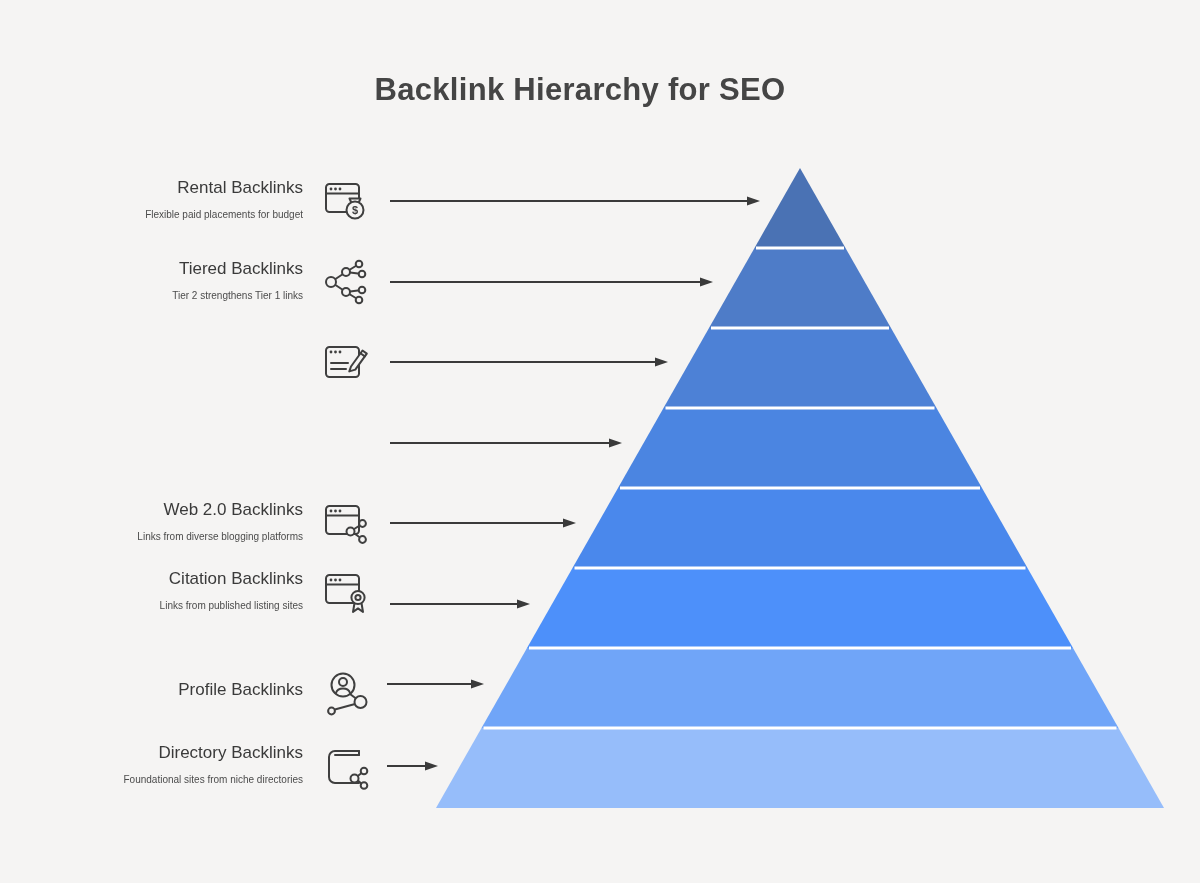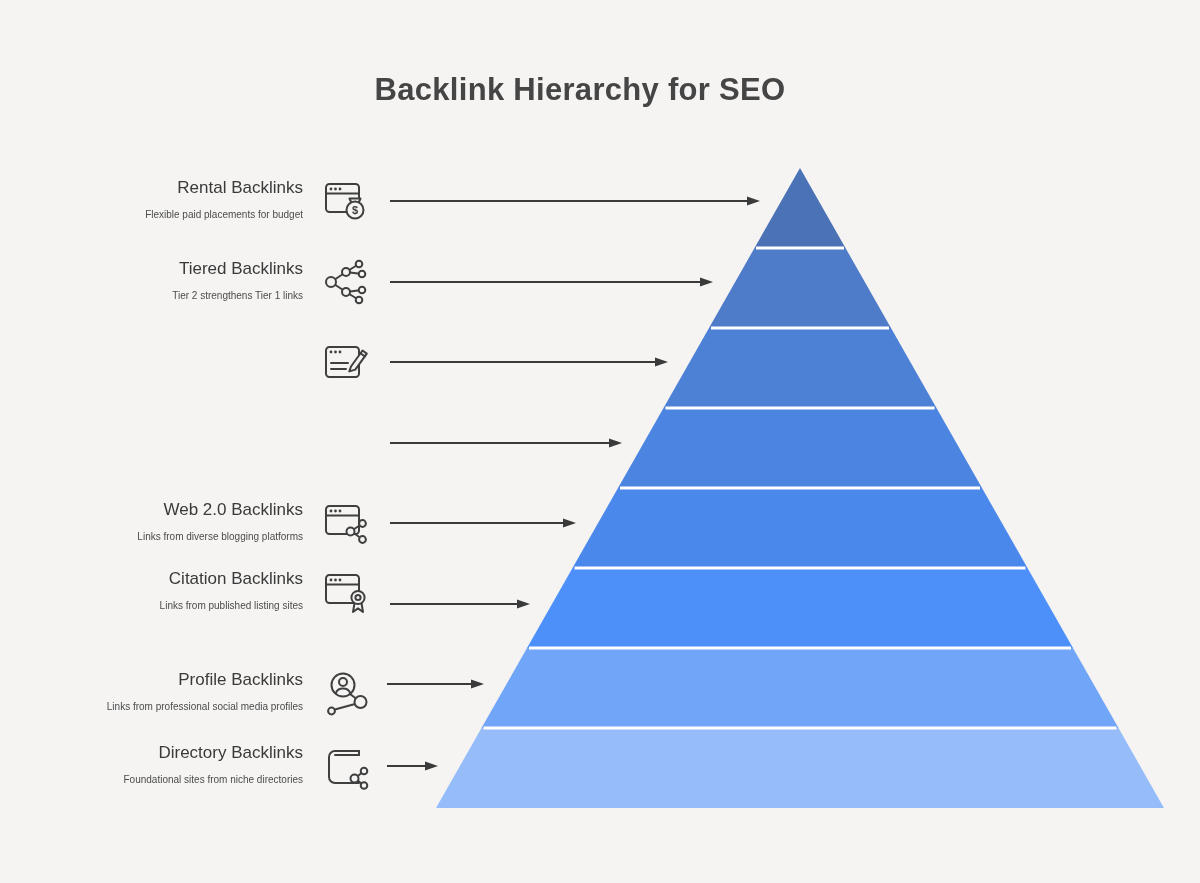--- a/index.html
+++ b/index.html
@@ -183,21 +183,20 @@
         <path class="sf" d="M32.6,34.5 l-1.6,9.5 5,-3.6 5,3.6 -1.6,-9.5"></path>
         <circle class="sf" cx="36" cy="29.5" r="6.6"></circle>
         <circle class="s" cx="36" cy="29.5" r="2.6"></circle>
       </svg>
     </div>
   </div>
 
   <div class="row" style="top:648px;height:72px;margin-top:9px;">
     <div class="labels">
       <div class="level-title">Profile Backlinks</div>
-      <div class="level-desc">Links from professional social media profiles</div>
     </div>
     <div class="icon">
       <svg viewBox="0 0 48 48">
         <line class="s" x1="28" y1="25" x2="36" y2="31"></line>
         <line class="s" x1="11" y1="41" x2="33" y2="35"></line>
         <circle class="sf" cx="21" cy="16" r="11.5"></circle>
         <circle class="s" cx="21" cy="13" r="4"></circle>
         <path class="s" d="M13.8,24.3 a7.5,6.5 0 0 1 14.4,0"></path>
         <circle class="sf" cx="38.5" cy="33" r="6"></circle>
         <circle class="sf" cx="9.5" cy="42" r="3.4"></circle>

